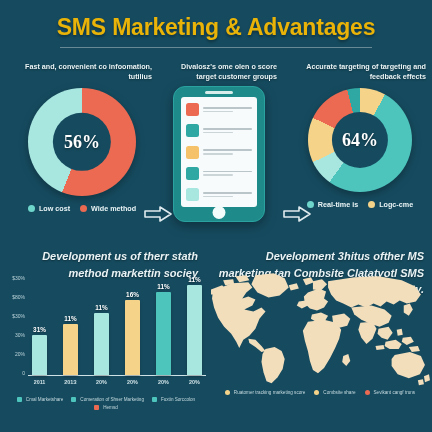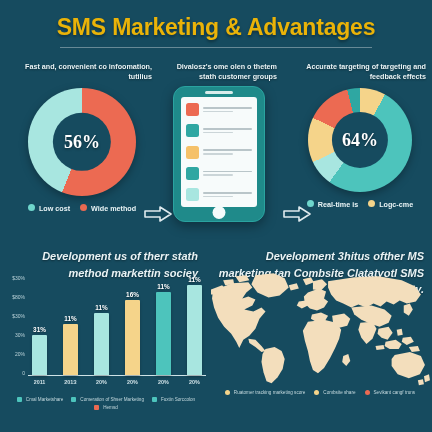--- a/index.html
+++ b/index.html
@@ -53,21 +53,21 @@
   .donut-value {
     font-size:18px; font-weight:bold; color:#ffffff;
     text-shadow:0 1px 3px rgba(0,0,0,.45);
   }
 
   
   .legend-row {
     display:flex; justify-content:center; align-items:center; gap:10px;
     margin-top:8px; flex-wrap:wrap;
   }
-  .legend-item { display:flex; gap:4px; }
+  .legend-item { display:flex; align-items:center; gap:4px; }
   .legend-dot { width:7px; height:7px; border-radius:50%; flex:0 0 auto; }
   .legend-label { font-size:7.2px; font-weight:bold; color:#eaf4f6; white-space:nowrap; }
 
   
   .arrow { position:absolute; top:142px; width:30px; height:20px; }
   .arrow-1 { left:143px; }
   .arrow-2 { left:282px; }
 
   
   .phone-wrap { margin:2px auto 0; width:92px; }
@@ -166,21 +166,21 @@
           <span class="legend-label">Low cost</span>
         </div>
         <div class="legend-item">
           <span class="legend-dot" style="background:#ec6a52"></span>
           <span class="legend-label">Wide method</span>
         </div>
       </div>
     </div>
 
     <div class="panel panel-mid">
-      <div class="panel-caption">Divalosz's ome olen o thetem stath customer groups</div>
+      <div class="panel-caption">Divalosz's ome olen o score target customer groups</div>
       <div class="phone-wrap">
         <div class="phone">
           <div class="phone-speaker"></div>
           <div class="phone-screen">
             <div class="msg-row">
               <span class="msg-sq" style="background:#ec6a52"></span>
               <span class="msg-lines">
                 <span class="msg-line"></span>
                 <span class="msg-line short"></span>
               </span>

